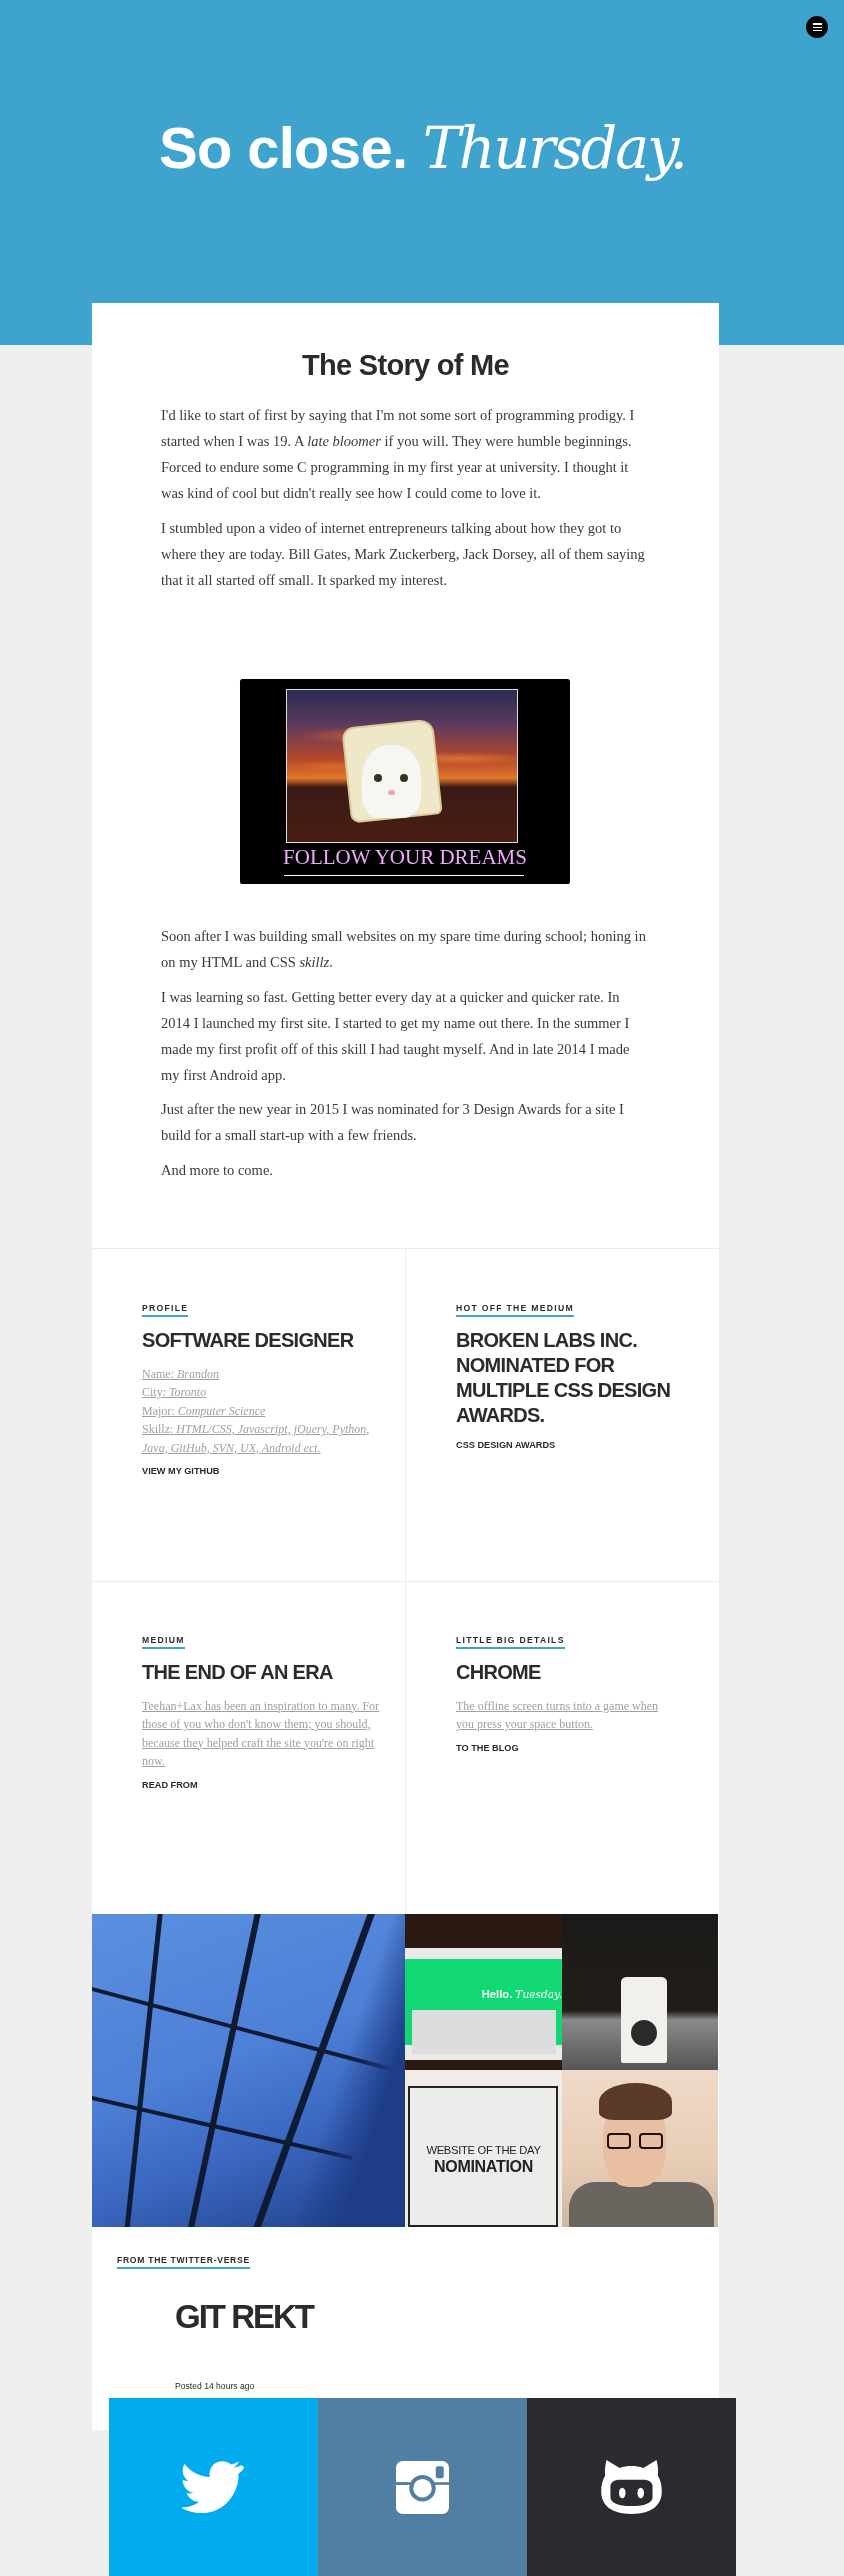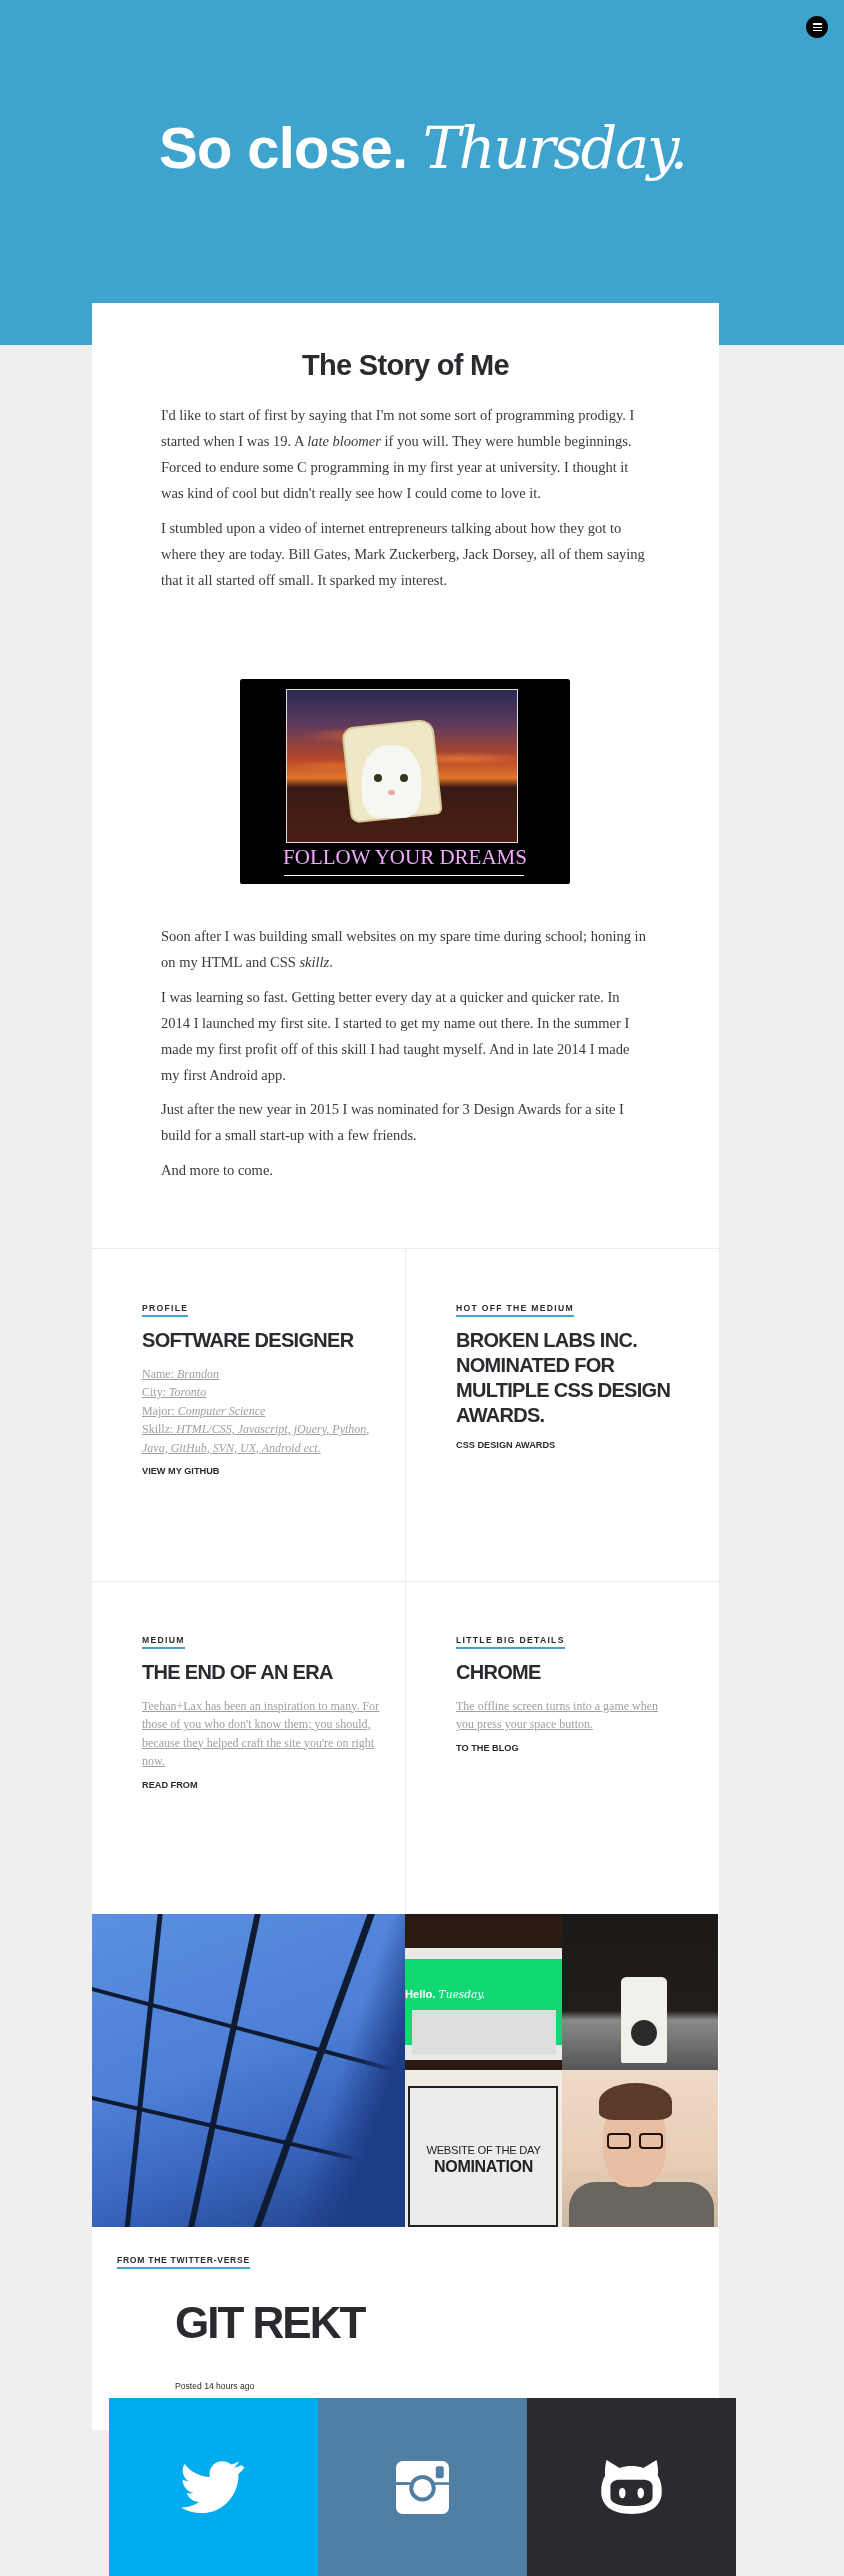--- a/index.html
+++ b/index.html
@@ -44,38 +44,38 @@
   .tile-body em { font-style: italic; }
   .tile-link { display: inline-block; font-size: 9.2px; font-weight: bold; color: #2a2b2f; margin-top: 9.2px; text-decoration: none; cursor: pointer; }
 
   .photos { position: absolute; left: 0; top: 1611px; width: 627px; height: 313px; }
   .ph { position: absolute; overflow: hidden; }
   .ph-sky { left: 0; top: 0; width: 313px; height: 313px; background: linear-gradient(160deg, #5b8fe0 0%, #4d80d6 45%, #3a66bf 70%, #1e3f86 100%); }
   .bar { position: absolute; background: #0f1a33; }
   .ph-laptop { left: 313px; top: 0; width: 157px; height: 156px; background: #2a1a12; }
   .laptop-screen { position: absolute; left: 0; top: 34px; width: 157px; height: 112px; background: #e9e9e9; }
   .laptop-green { position: absolute; left: 0; top: 45px; width: 157px; height: 86px; background: #12d874; }
-  .laptop-hello { position: absolute; left: 0; width: 157px; top: 74px; text-align: left; color: #fff; font-size: 11.2px; font-weight: bold; }
+  .laptop-hello { position: absolute; left: 0; width: 157px; top: 74px; text-align: right; color: #fff; font-size: 11.2px; font-weight: bold; }
   .laptop-hello em { font-family: "DejaVu Serif", serif; font-weight: normal; font-style: italic; font-size: 10.6px; }
   .laptop-thumbs { position: absolute; left: 6.6px; top: 96px; width: 144px; height: 44px; background: #ddd; }
   .ph-coffee { left: 470px; top: 0; width: 156px; height: 156px; background: linear-gradient(180deg, #1c1a18 0%, #201d1a 62%, #8a8a8a 68%, #555 100%); }
   .cup { position: absolute; left: 59px; top: 63px; width: 46px; height: 86px; background: #f2f0ea; border-radius: 5.3px 5.3px 2.6px 2.6px; }
   .cup-logo { position: absolute; left: 69px; top: 106px; width: 26px; height: 26px; border-radius: 50%; background: #2a2a2a; }
   .ph-wotd { left: 313px; top: 156px; width: 157px; height: 157px; background: #f1ece6; }
   .wotd-frame { position: absolute; left: 3.3px; top: 16px; width: 150px; height: 141px; border: 2px double #222; background: #ececea; }
   .wotd-a { position: absolute; left: 0; width: 157px; top: 74px; text-align: center; font-size: 11.2px; color: #222; letter-spacing: -0.3px; }
   .wotd-b { position: absolute; left: 0; width: 157px; top: 88px; text-align: center; font-size: 16px; font-weight: bold; color: #222; letter-spacing: -0.3px; }
   .ph-selfie { left: 470px; top: 156px; width: 156px; height: 157px; background: linear-gradient(180deg, #efd9c8 0%, #e8cdb6 60%, #cbb7a3 100%); }
   .face { position: absolute; left: 41px; top: 25px; width: 63px; height: 92px; background: #e9bfa4; border-radius: 45% 45% 40% 40%; }
   .hair { position: absolute; left: 37px; top: 13px; width: 73px; height: 37px; background: #5a3a28; border-radius: 50% 50% 20% 20%; }
   .glasses { position: absolute; top: 63px; width: 24px; height: 16px; border: 2.6px solid #1b1210; border-radius: 4px; }
   .sweater { position: absolute; left: 6.6px; top: 112px; width: 145px; height: 53px; background: #6b6560; border-radius: 26px 26px 0 0; }
 
   .twitter-kicker { position: absolute; left: 25px; top: 1952px; font-size: 8.6px; font-weight: bold; letter-spacing: 0.7px; }
-  .tweet { position: absolute; left: 83px; top: 1995px; font-size: 44px; font-weight: bold; letter-spacing: -2px; color: #2a2b2f; }
+  .tweet { position: absolute; left: 83px; top: 1995px; font-size: 33px; font-weight: bold; letter-spacing: -2px; color: #2a2b2f; }
   .posted { position: absolute; left: 83px; top: 2078px; font-size: 8.6px; color: #2a2b2f; }
 
   .social { position: absolute; left: 109px; top: 2398px; width: 627px; height: 178px; display: flex; }
   .social a { flex: 1; display: flex; align-items: center; justify-content: center; cursor: pointer; }
   .soc-twitter { background: #00acee; }
   .soc-instagram { background: #517fa4; }
   .soc-github { background: #2a2b2f; }
 </style>
 </head>
 <body>

